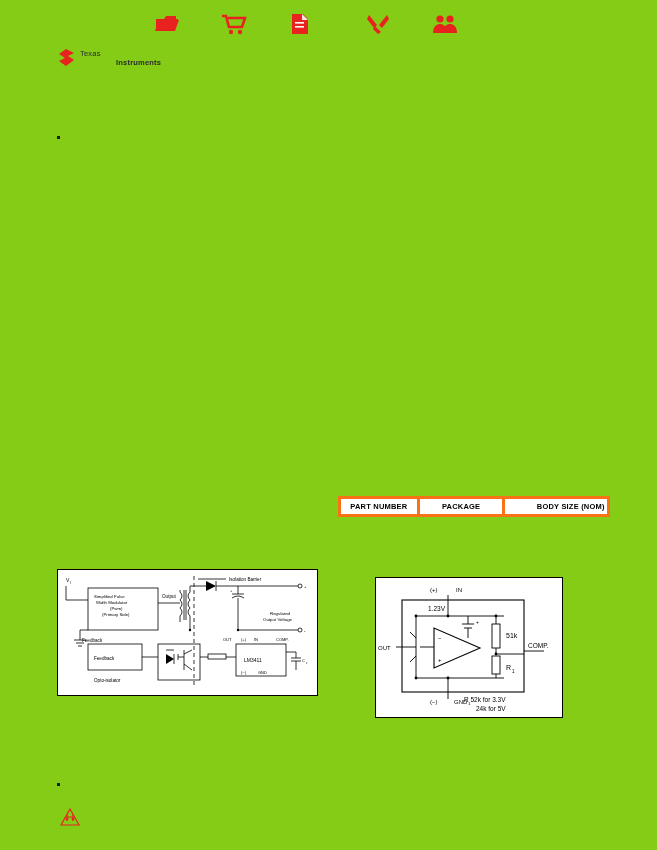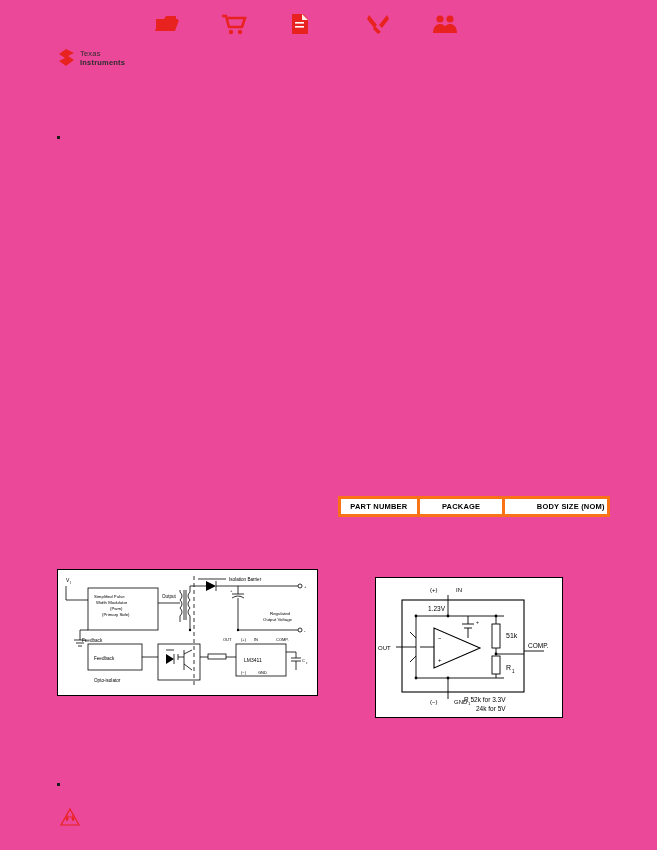--- a/index.html
+++ b/index.html
@@ -12,21 +12,21 @@
     height: 850px;
     position: relative;
     font-family: "Liberation Sans", sans-serif;
     overflow: hidden;
   }
   .page {
     position: absolute;
     left: 0; top: 0;
     width: 657px;
     height: 850px;
-    background: #ec4899;
+    background: #84cc16;
   }
 
   
   .toolbar {
     position: absolute;
     left: 0; top: 0;
     width: 657px;
     height: 48px;
   }
   .tool-icon {
@@ -56,21 +56,21 @@
     position: absolute;
     left: 22px;
     top: 1px;
     width: 115px;
     color: #2b2b2b;
     font-size: 7.5px;
     line-height: 9px;
     letter-spacing: .2px;
   }
   .ti-logo .wordmark .l1 { display:block; }
-  .ti-logo .wordmark .l2 { display:block; font-weight: bold; }
+  .ti-logo .wordmark .l2 { display:block; font-weight: bold; margin-left: 36px; }
 
   
   .micro-mark {
     position: absolute;
     width: 3px;
     height: 3px;
     background: #1c1c1c;
   }
 
   

